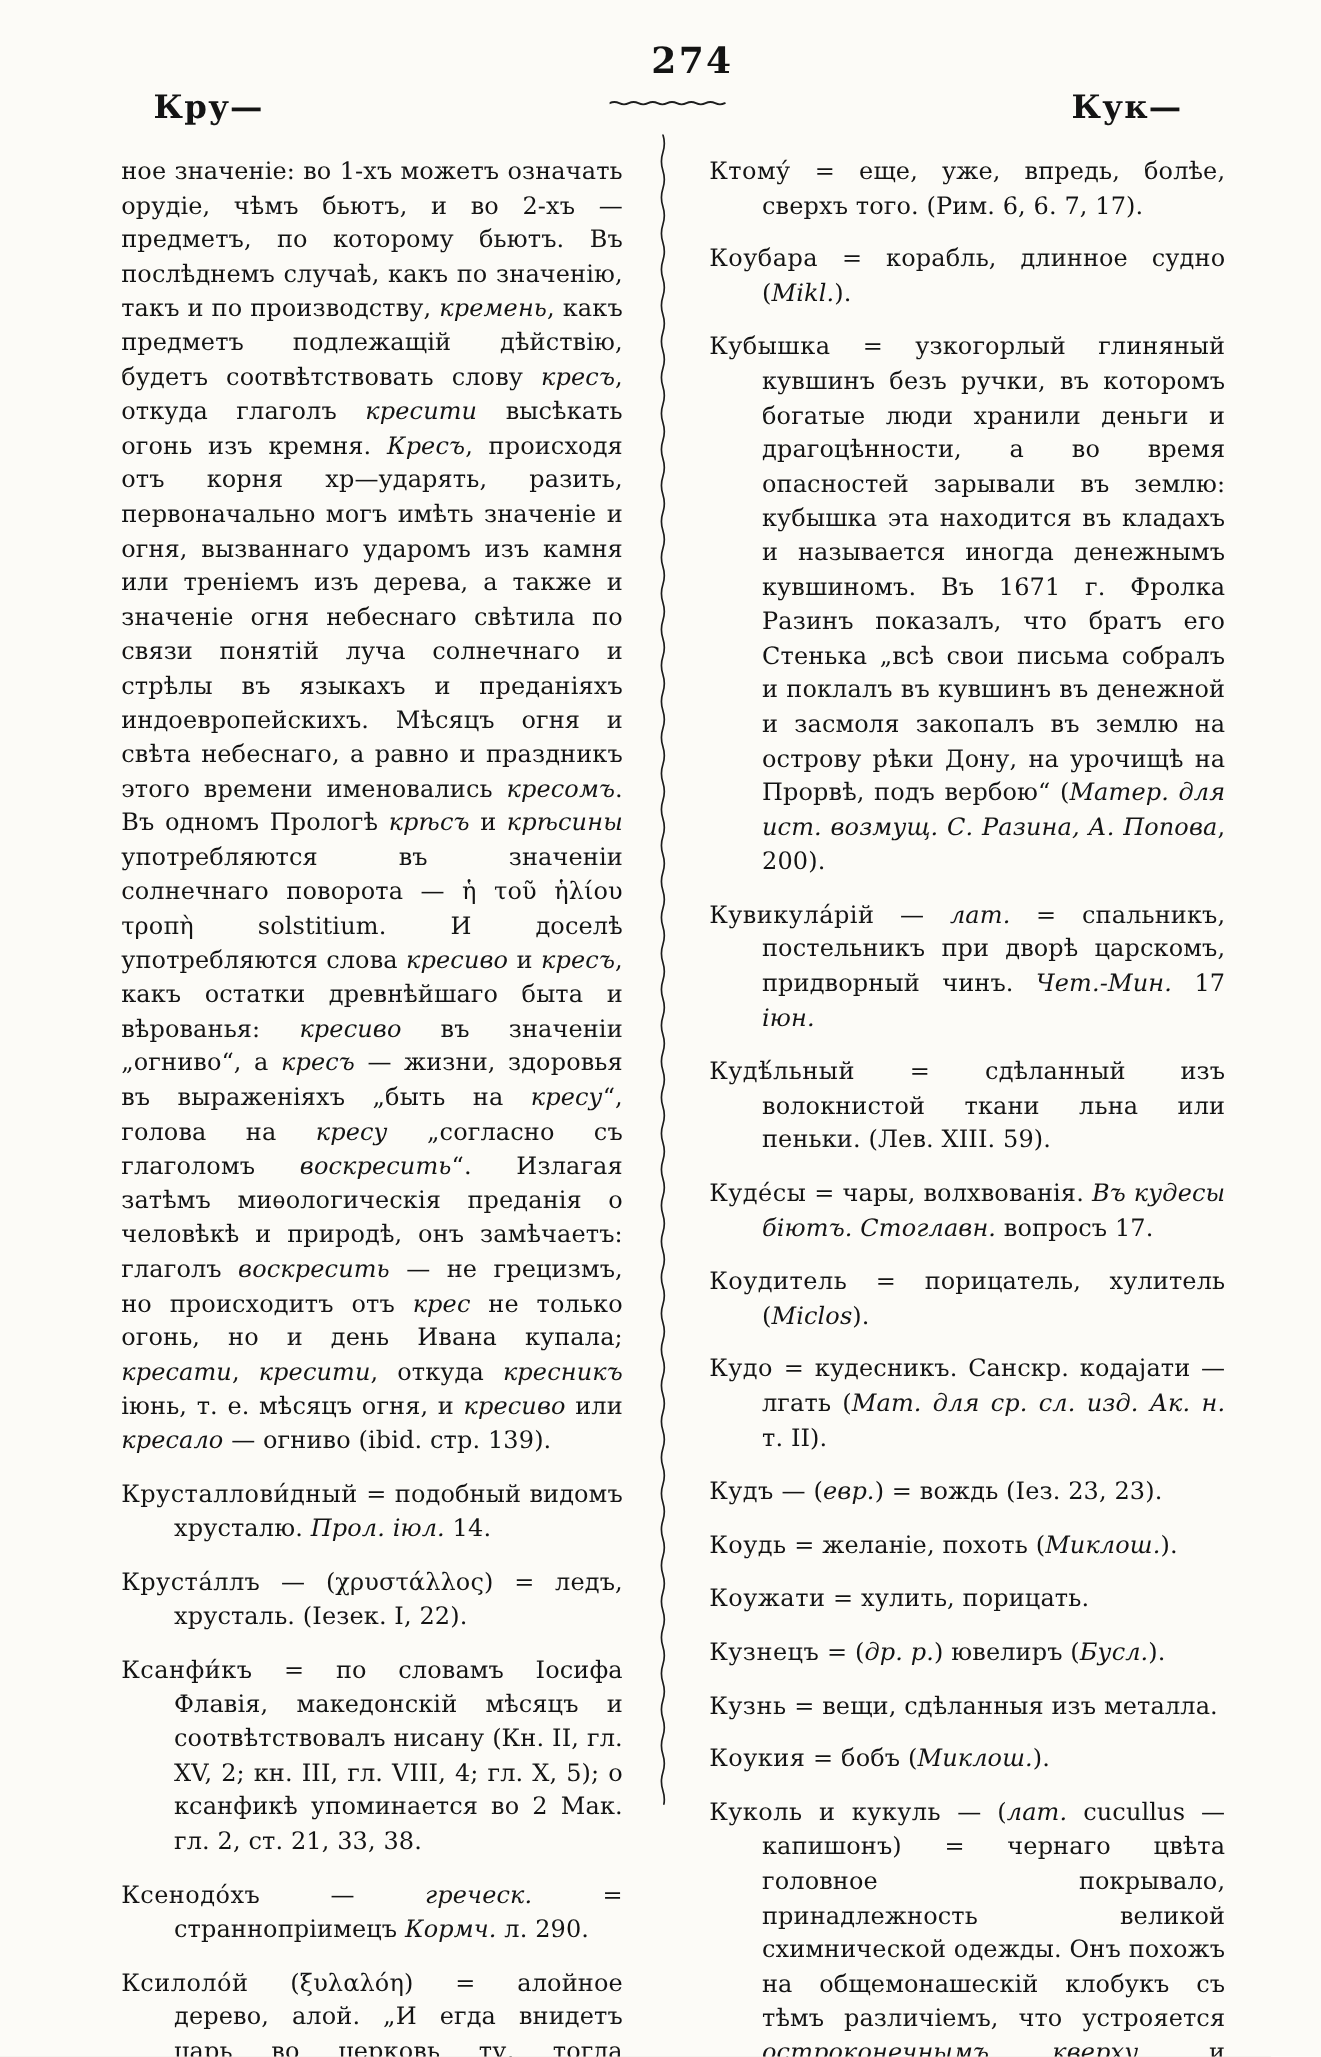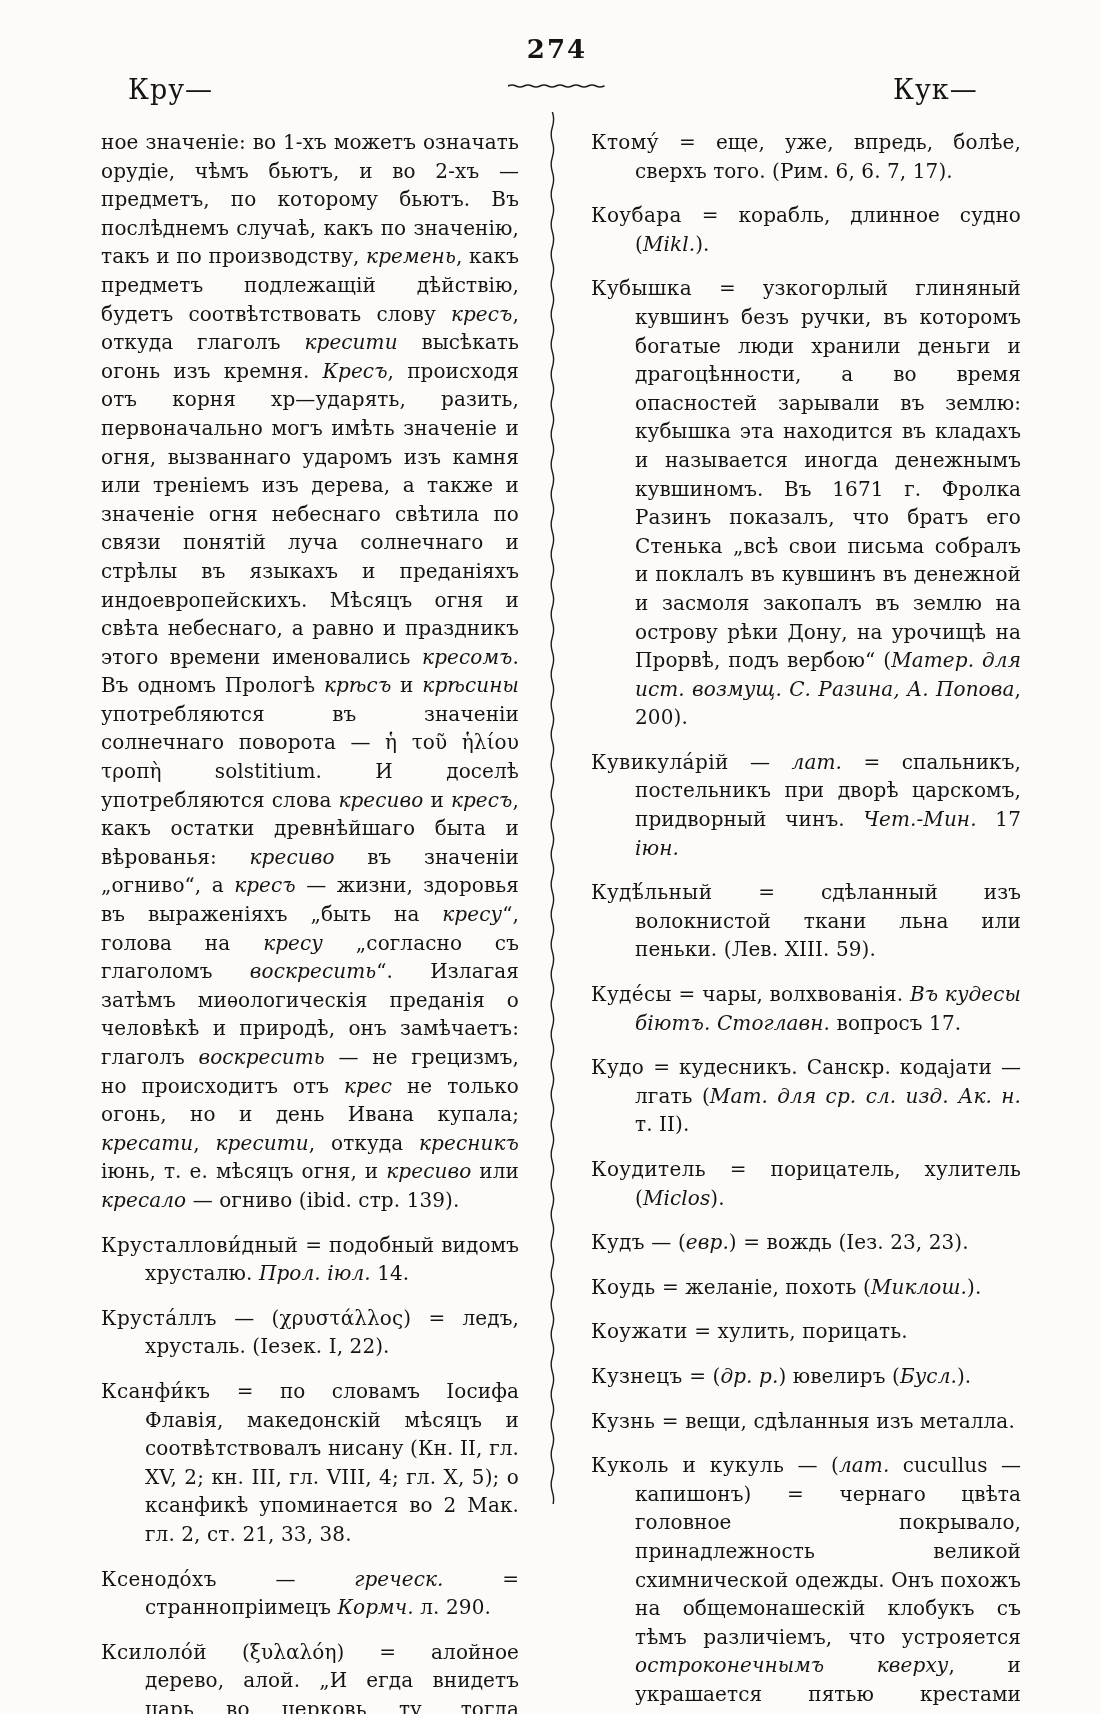--- a/index.html
+++ b/index.html
@@ -6,26 +6,26 @@
   .page{
     position:relative;
     width:1101px;height:1714px;
     margin:0 auto;
     background:#fcfbf7;
     color:#141414;
     font-family:"DejaVu Serif", serif;
     overflow:hidden;
   }
   .page-number{
-    position:absolute;top:34px;left:507px;width:100px;
-    text-align:center;font-size:26px;font-weight:bold;letter-spacing:2px;
+    position:absolute;top:34px;left:527px;width:100px;
+    text-align:center;font-size:30px;font-weight:bold;letter-spacing:2px;
   }
   .pn-underline{position:absolute;top:83px;left:508px;}
   .running-head{
-    position:absolute;top:74px;font-size:27px;font-weight:normal;letter-spacing:1px;
+    position:absolute;top:74px;font-size:27px;font-weight:bold;letter-spacing:1px;
   }
   .running-head.left{left:128px;}
   .running-head.right{left:893px;}
   .col{
     position:absolute;top:112px;
     text-align:justify;
     font-size:20px;line-height:28.6px;letter-spacing:0.1px;
   }
   .col-left{left:85px;width:450px;}
   .col-right{left:575px;width:462px;}
@@ -57,22 +57,23 @@
       <p class="entry"><span class="headword">Ксенодо́хъ</span> — <i>греческ.</i><span> = страннопріимецъ </span><i>Кормч.</i><span> л. 290.</span></p>
       <p class="entry"><span class="headword">Ксилоло́й</span> <span>(ξυλαλόη) = алойное дерево, алой. „И егда внидетъ царь во церковь ту, тогда понесутъ подъ исподъ много ксилолоя, темьяна и кладутъ на угліе и исходитъ воня проходы тѣми во церковь на воздухъ“. </span></p>
     </div>
   <div class="col col-right" id="right-col">
       <p class="entry"><span class="headword">Ктому́</span> = <span>еще, уже, впредь, болѣе, сверхъ того. (Рим. 6, 6. 7, 17).</span></p>
       <p class="entry"><span class="headword">Коубара</span> = <span>корабль, длинное судно (</span><i>Mikl.</i><span>).</span></p>
       <p class="entry"><span class="headword">Кубышка</span> = <span>узкогорлый глиняный кувшинъ безъ ручки, въ которомъ богатые люди хранили деньги и драгоцѣнности, а во время опасностей зарывали въ землю: кубышка эта находится въ кладахъ и называется иногда денежнымъ кувшиномъ. Въ 1671 г. Фролка Разинъ показалъ, что братъ его Стенька „всѣ свои письма собралъ и поклалъ въ кувшинъ въ денежной и засмоля закопалъ въ землю на острову рѣки Дону, на урочищѣ на Прорвѣ, подъ вербою“ (</span><i>Матер. для ист. возмущ. С. Разина, А. Попова</i><span>, 200).</span></p>
       <p class="entry"><span class="headword">Кувикула́рій</span> — <i>лат.</i><span> = спальникъ, постельникъ при дворѣ царскомъ, придворный чинъ. </span><i>Чет.-Мин.</i><span> 17 </span><i>іюн.</i></p>
       <p class="entry"><span class="headword">Кудѣ́льный</span> = <span>сдѣланный изъ волокнистой ткани льна или пеньки. (Лев. XIII. 59).</span></p>
       <p class="entry"><span class="headword">Куде́сы</span> = <span>чары, волхвованія. </span><i>Въ кудесы біютъ. Стоглавн.</i><span> вопросъ 17.</span></p>
+      <p class="entry"><span class="headword">Коудитель</span> = <span>порицатель, хулитель (</span><i>Miclos</i><span>).</span></p>
       <p class="entry"><span class="headword">Кудо</span> = <span>кудесникъ. Санскр. кодаjати — лгать (</span><i>Мат. для ср. сл. изд. Ак. н.</i><span> т. II).</span></p>
-      <p class="entry"><span class="headword">Коудитель</span> = <span>порицатель, хулитель (</span><i>Miclos</i><span>).</span></p>
       <p class="entry"><span class="headword">Кудъ</span> — <span>(</span><i>евр.</i><span>) = вождь (Іез. 23, 23).</span></p>
       <p class="entry"><span class="headword">Коудь</span> = <span>желаніе, похоть (</span><i>Миклош.</i><span>).</span></p>
       <p class="entry"><span class="headword">Коужати</span> = <span>хулить, порицать.</span></p>
       <p class="entry"><span class="headword">Кузнецъ</span> = <span>(</span><i>др. р.</i><span>) ювелиръ (</span><i>Бусл.</i><span>).</span></p>
       <p class="entry"><span class="headword">Кузнь</span> = <span>вещи, сдѣланныя изъ металла.</span></p>
+      <p class="entry"><span class="headword">Коукия</span> = <span>бобъ (</span><i>Миклош.</i><span>).</span></p>
       <p class="entry"><span class="headword">Куколь и кукуль</span> — <span>(</span><i>лат.</i><span> cucullus — капишонъ) = чернаго цвѣта головное покрывало, принадлежность великой схимнической одежды. Онъ похожъ на общемонашескій клобукъ съ тѣмъ различіемъ, что устрояется </span><i>остроконечнымъ кверху</i><span>, и украшается пятью крестами вышитыми изъ шнуровъ краснаго цвѣта, расположенными на челѣ, на груди, на обоихъ плечахъ и на спинѣ. „Кукуль обшитъ вокругъ червленными крестами, говоритъ Сѵмеонъ Солунскій, для того, чтобы царственнымъ и страшнымъ этимъ знаменіемъ отгонять спереди и сзади на-</span></p>
     </div>
 </div>
 
 </body></html>

